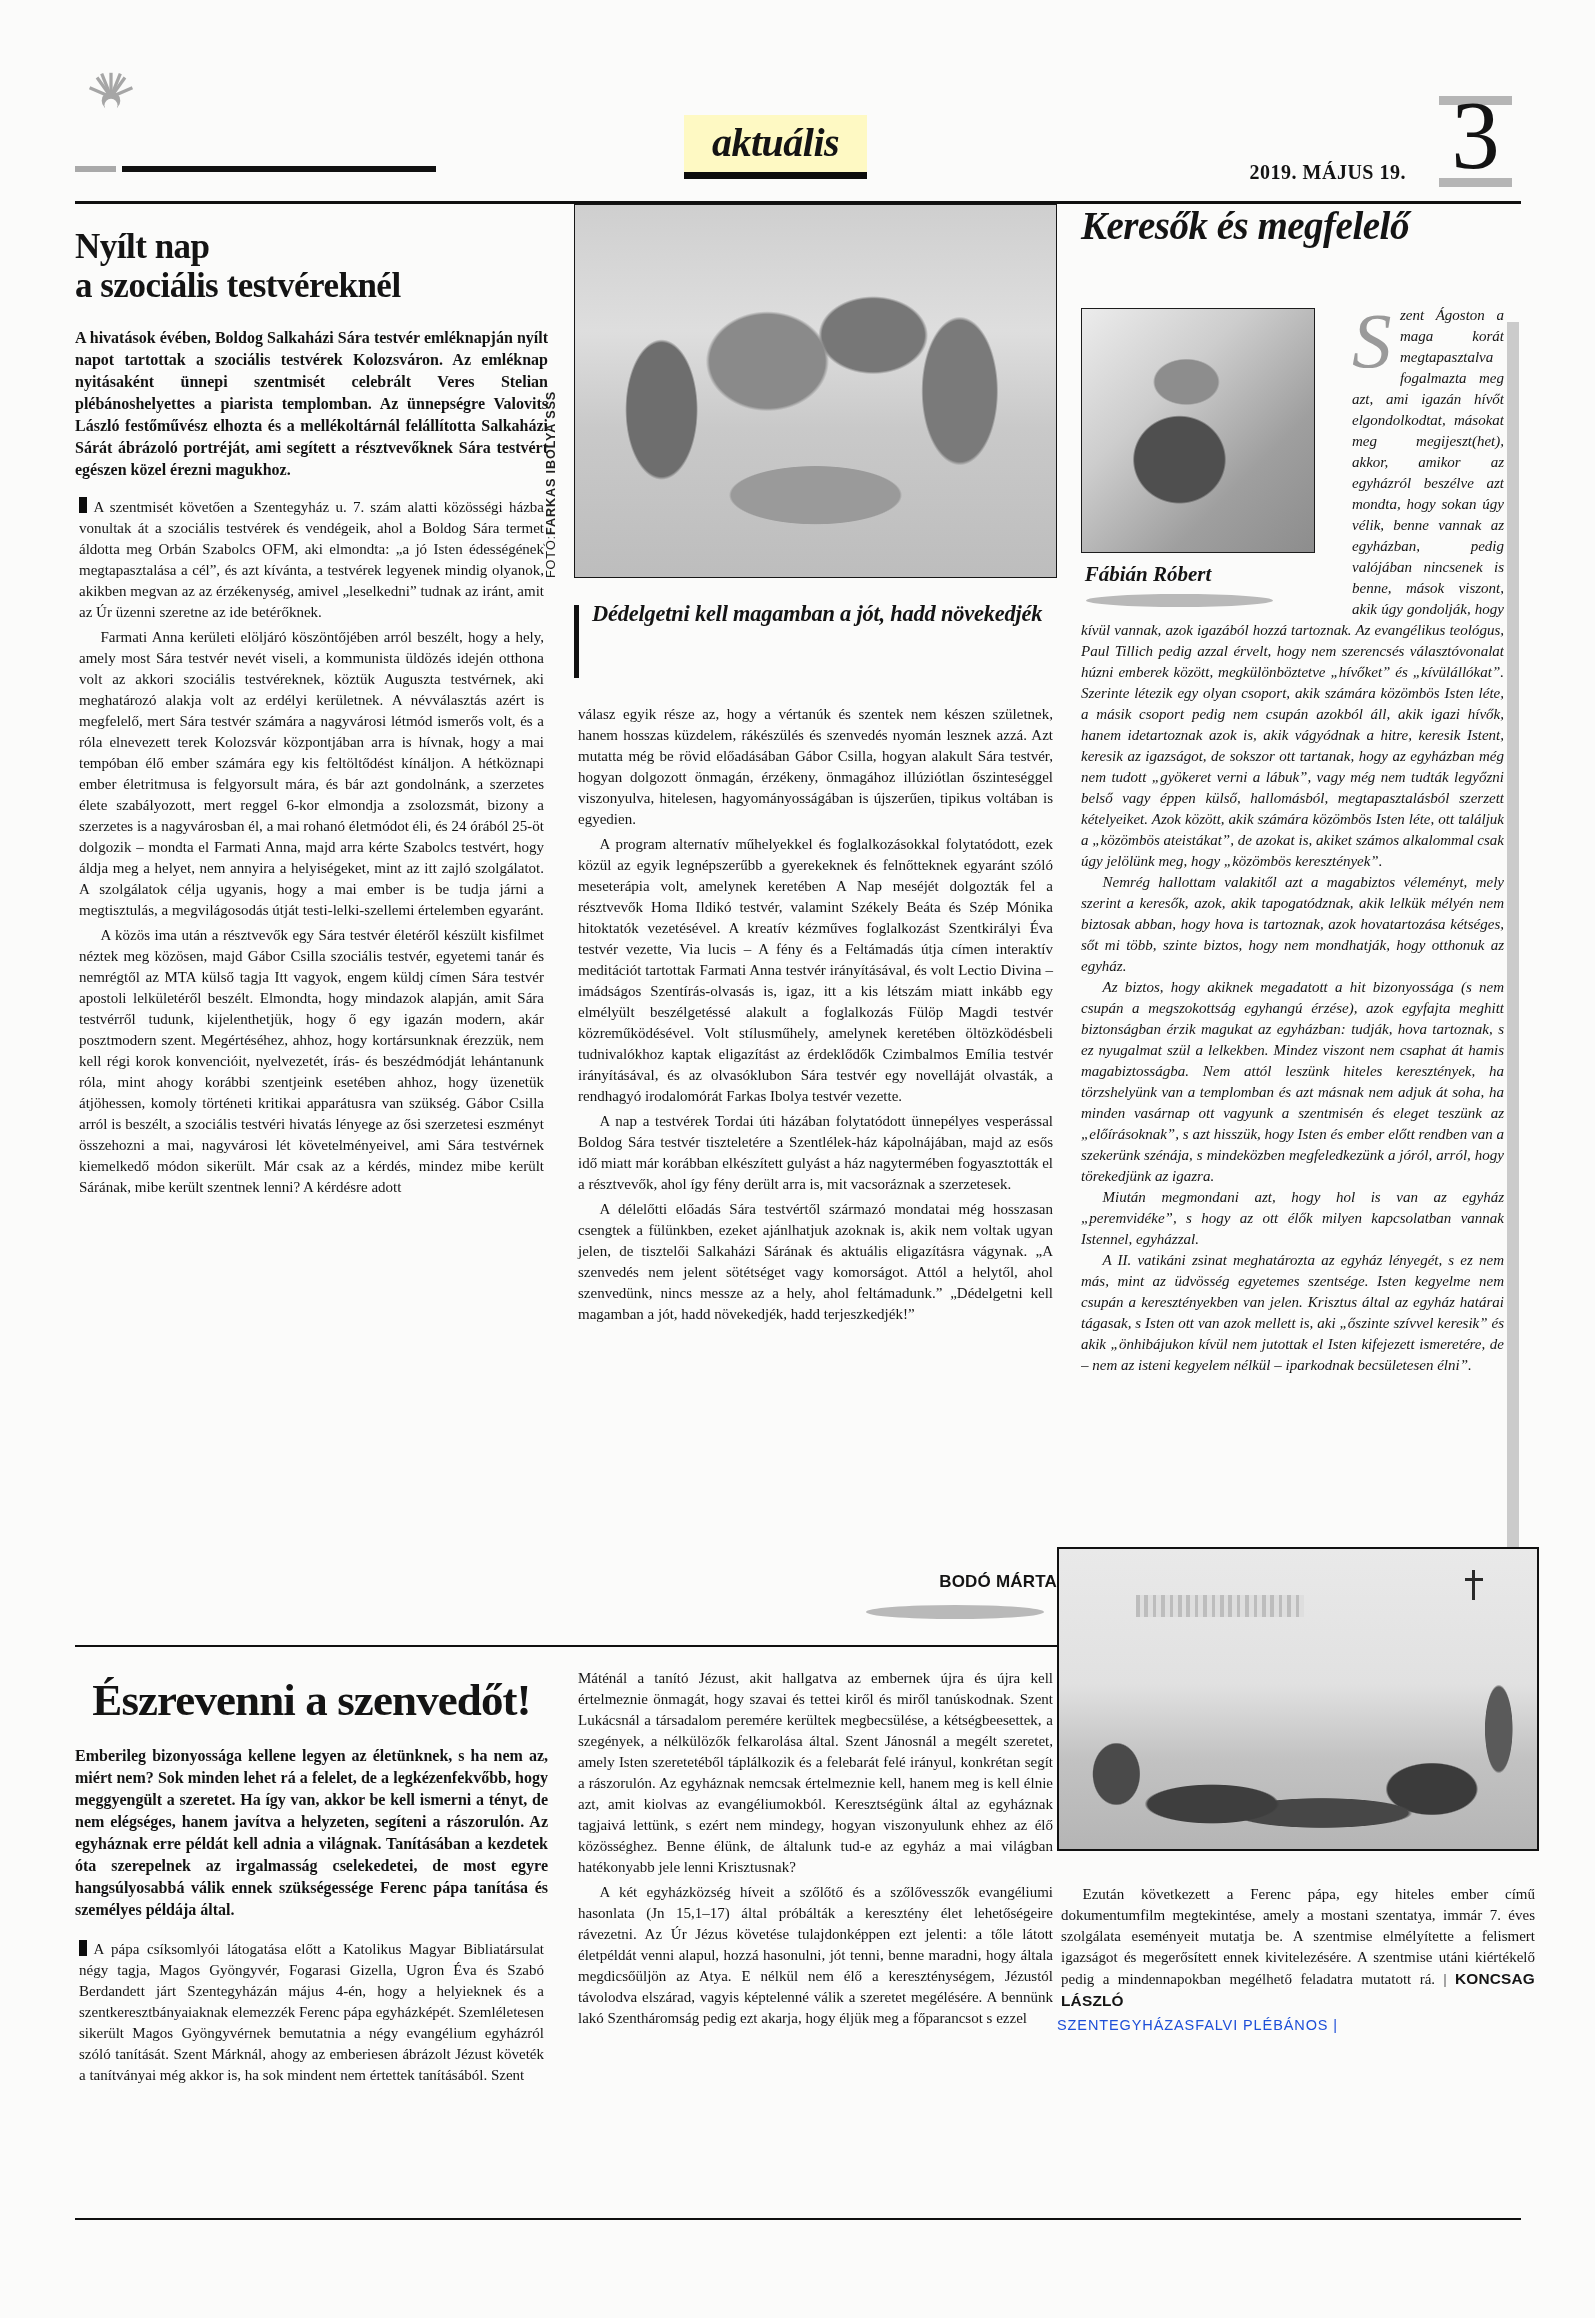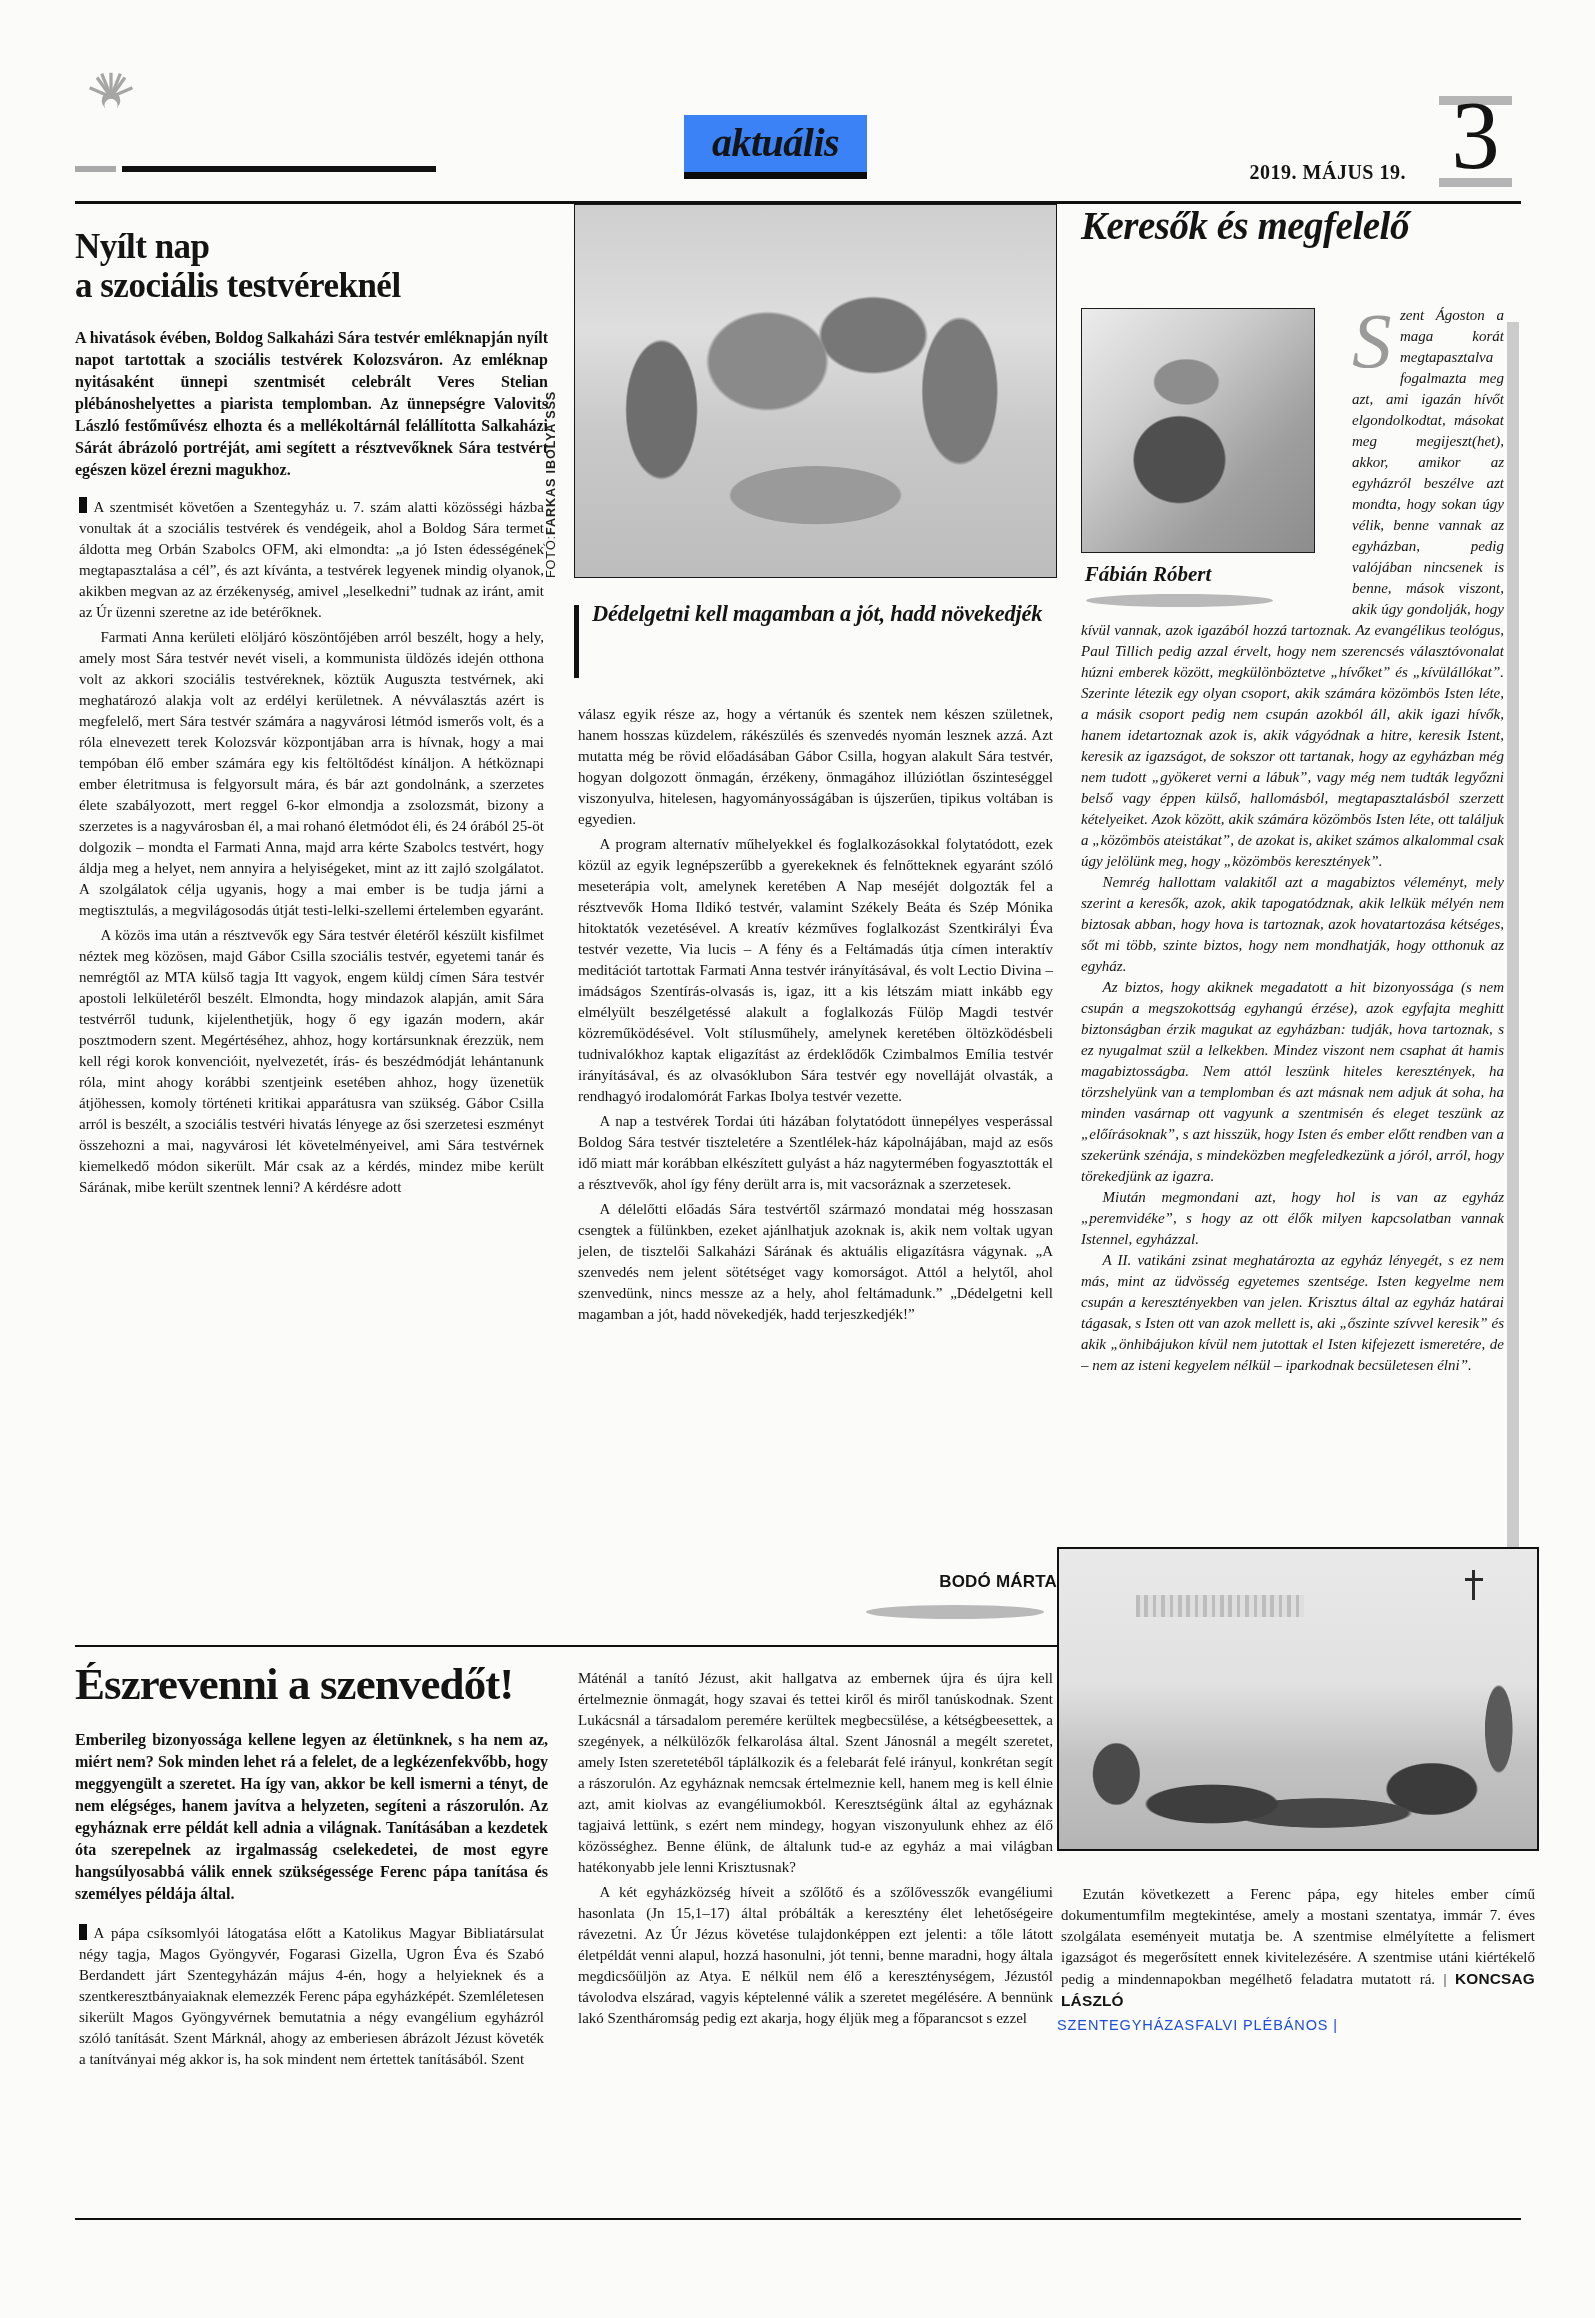--- a/index.html
+++ b/index.html
@@ -5,21 +5,21 @@
   html,body{margin:0;padding:0;background:#888;}
   .page{position:relative;width:1595px;height:2319px;background:#fbfbfa;color:#141414;
         font-family:"Liberation Serif", serif;overflow:hidden;}
   .abs{position:absolute;}
 
   
   .logo-text{left:80px;top:92px;font-size:71px;font-weight:700;letter-spacing:-1.9px;line-height:1;}
   .logo-underline-gray{left:75px;top:166px;width:41px;height:6px;background:#a9a9a9;}
   .logo-underline-black{left:122px;top:166px;width:314px;height:6px;background:#111;}
   .sun-icon{left:83px;top:70px;}
-  .section-box{left:684px;top:115px;width:183px;height:57px;background:#3b82f6;
+  .section-box{left:684px;top:115px;width:183px;height:57px;background:#fef9c3;
                border-bottom:7px solid #0c0c0c;text-align:center;}
   .section-box span{font-size:40px;font-style:italic;font-weight:700;line-height:55px;letter-spacing:-0.5px;}
   .issue-date{left:1154px;top:140px;width:252px;text-align:right;font-size:20px;font-weight:700;letter-spacing:0.5px;margin-top:21px;}
   .pagenum{left:1439px;top:99px;width:73px;text-align:center;font-size:97px;line-height:74px;font-weight:400;}
   .pagenum-bar-top{left:1439px;top:96px;width:73px;height:9px;background:#b5b5b5;}
   .pagenum-bar-bottom{left:1439px;top:178px;width:73px;height:9px;background:#b5b5b5;}
   .header-rule{left:75px;top:201px;width:1446px;height:2.8px;background:#101010;}
 
   
   .just{text-align:justify;}
@@ -71,21 +71,21 @@
         radial-gradient(closest-side at 45% 30%, #8d8d8d 0%, #8d8d8d 30%, transparent 32%),
         linear-gradient(135deg,#ececec 0%,#cdcdcd 35%,#9f9f9f 70%,#8d8d8d 100%);}
   .a2-caption{margin-top:11.2px;font-size:21px;font-style:italic;font-weight:600;padding-left:3.7px;}
   .flourish-2{width:187px;height:13px;background:#b9b9b9;border-radius:50%;margin-top:9.3px;margin-left:4.7px;}
   .dropcap{float:left;font-size:79px;line-height:55px;color:#9a9a9a;font-weight:400;
       margin:7.5px 8.4px 2.8px 0;font-style:italic;}
   .graybar{left:1507px;top:322px;width:12px;height:1522px;background:#cbcbcb;}
 
   
   .a3-col1{left:75px;top:1662px;width:473px;max-height:580px;overflow:hidden;}
-  .a3-title{margin:0;font-size:45px;font-weight:700;letter-spacing:-0.9px;line-height:1;}
+  .a3-title{margin:16px;font-size:45px;font-weight:700;letter-spacing:-0.9px;line-height:1;text-align:center;}
   .a3-lead{margin-top:21.5px;font-size:16px;line-height:22px;font-weight:700;}
   .a3-col1 .bodytext{margin-top:18.7px;}
   .a3-col2{left:574px;top:1664px;width:483px;max-height:580px;overflow:hidden;}
   .photo-bottom{left:1057px;top:1547px;width:482px;height:304px;box-sizing:border-box;border:2.3px solid #111;
       background:
         radial-gradient(closest-side at 12% 75%, #4a4a4a 0%, #4a4a4a 40%, transparent 42%),
         radial-gradient(closest-side at 32% 85%, #3e3e3e 0%, #3e3e3e 42%, transparent 44%),
         radial-gradient(closest-side at 55% 88%, #474747 0%, #474747 40%, transparent 42%),
         radial-gradient(closest-side at 78% 80%, #3b3b3b 0%, #3b3b3b 42%, transparent 44%),
         radial-gradient(closest-side at 92% 60%, #5a5a5a 0%, #5a5a5a 35%, transparent 37%),

